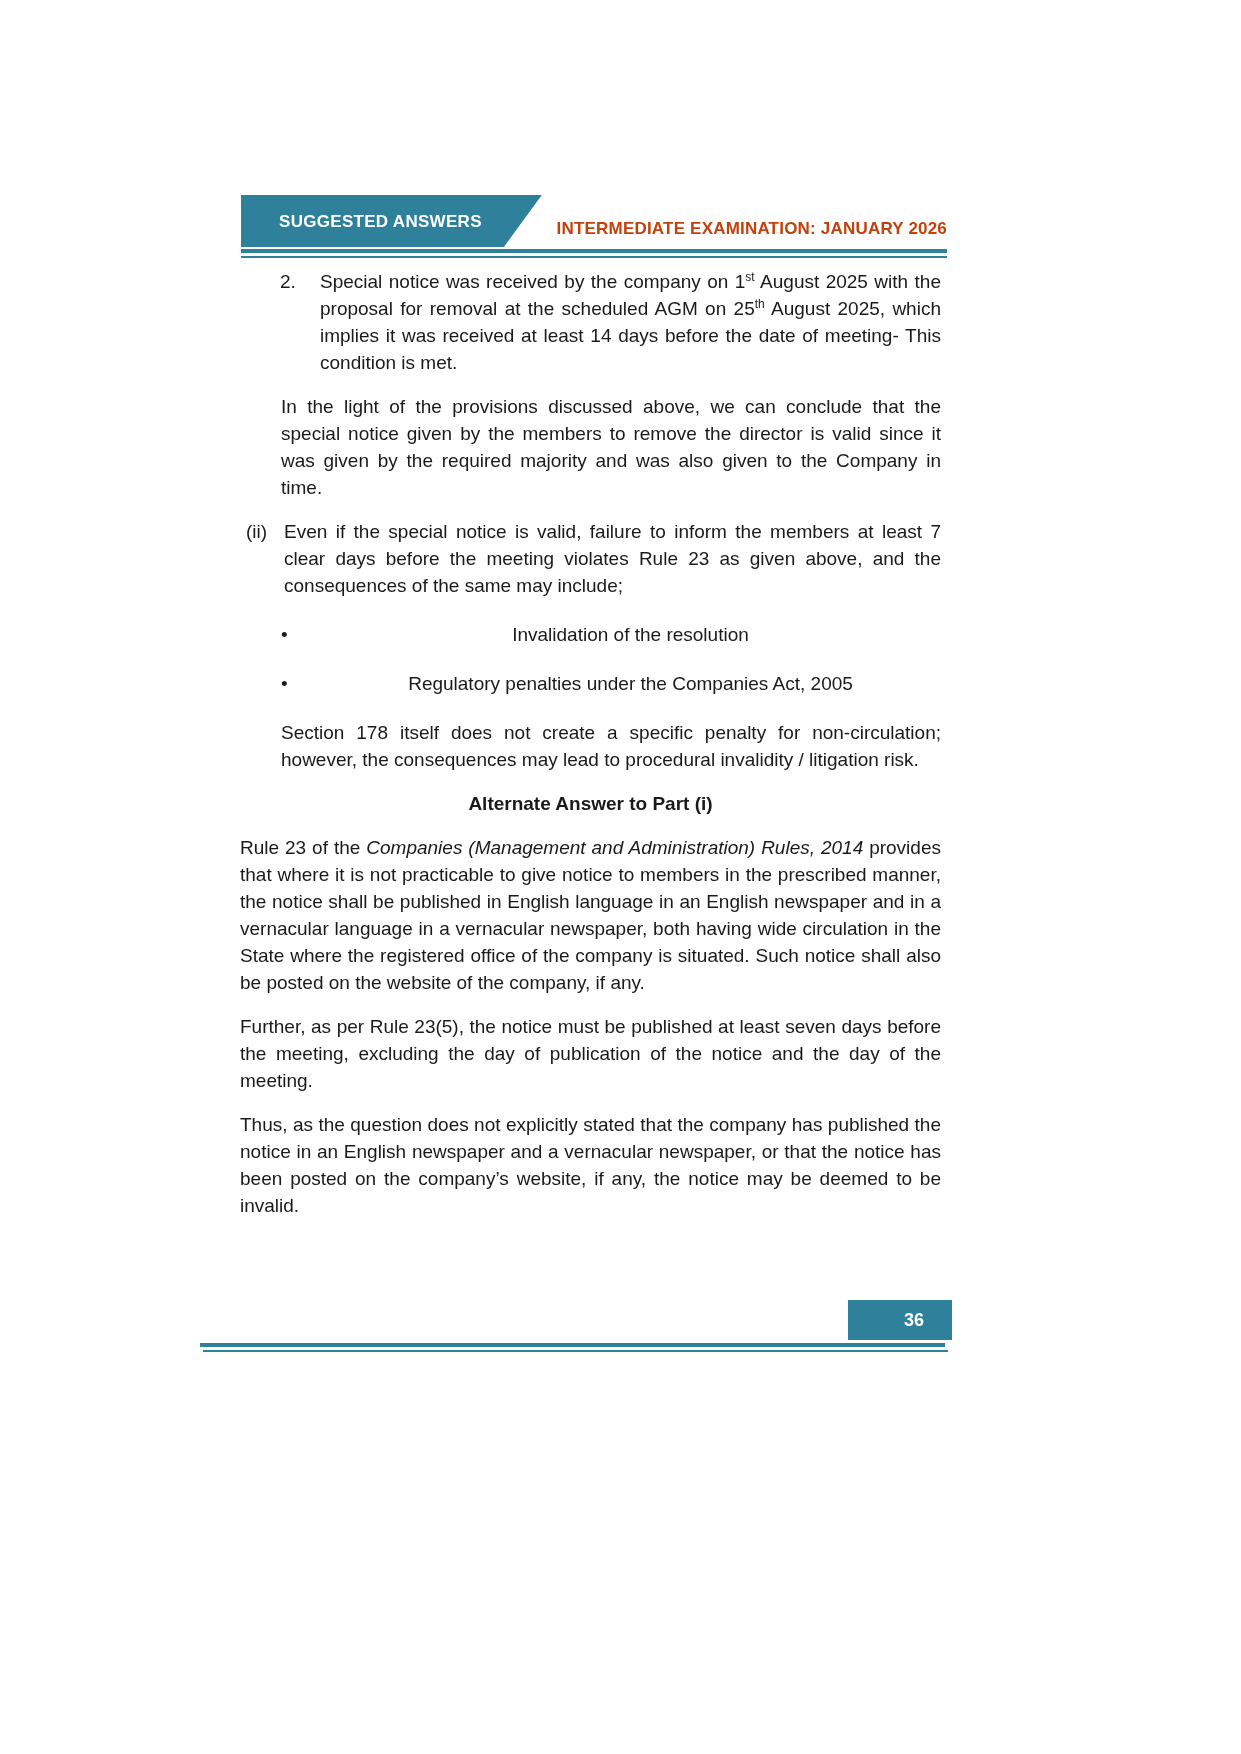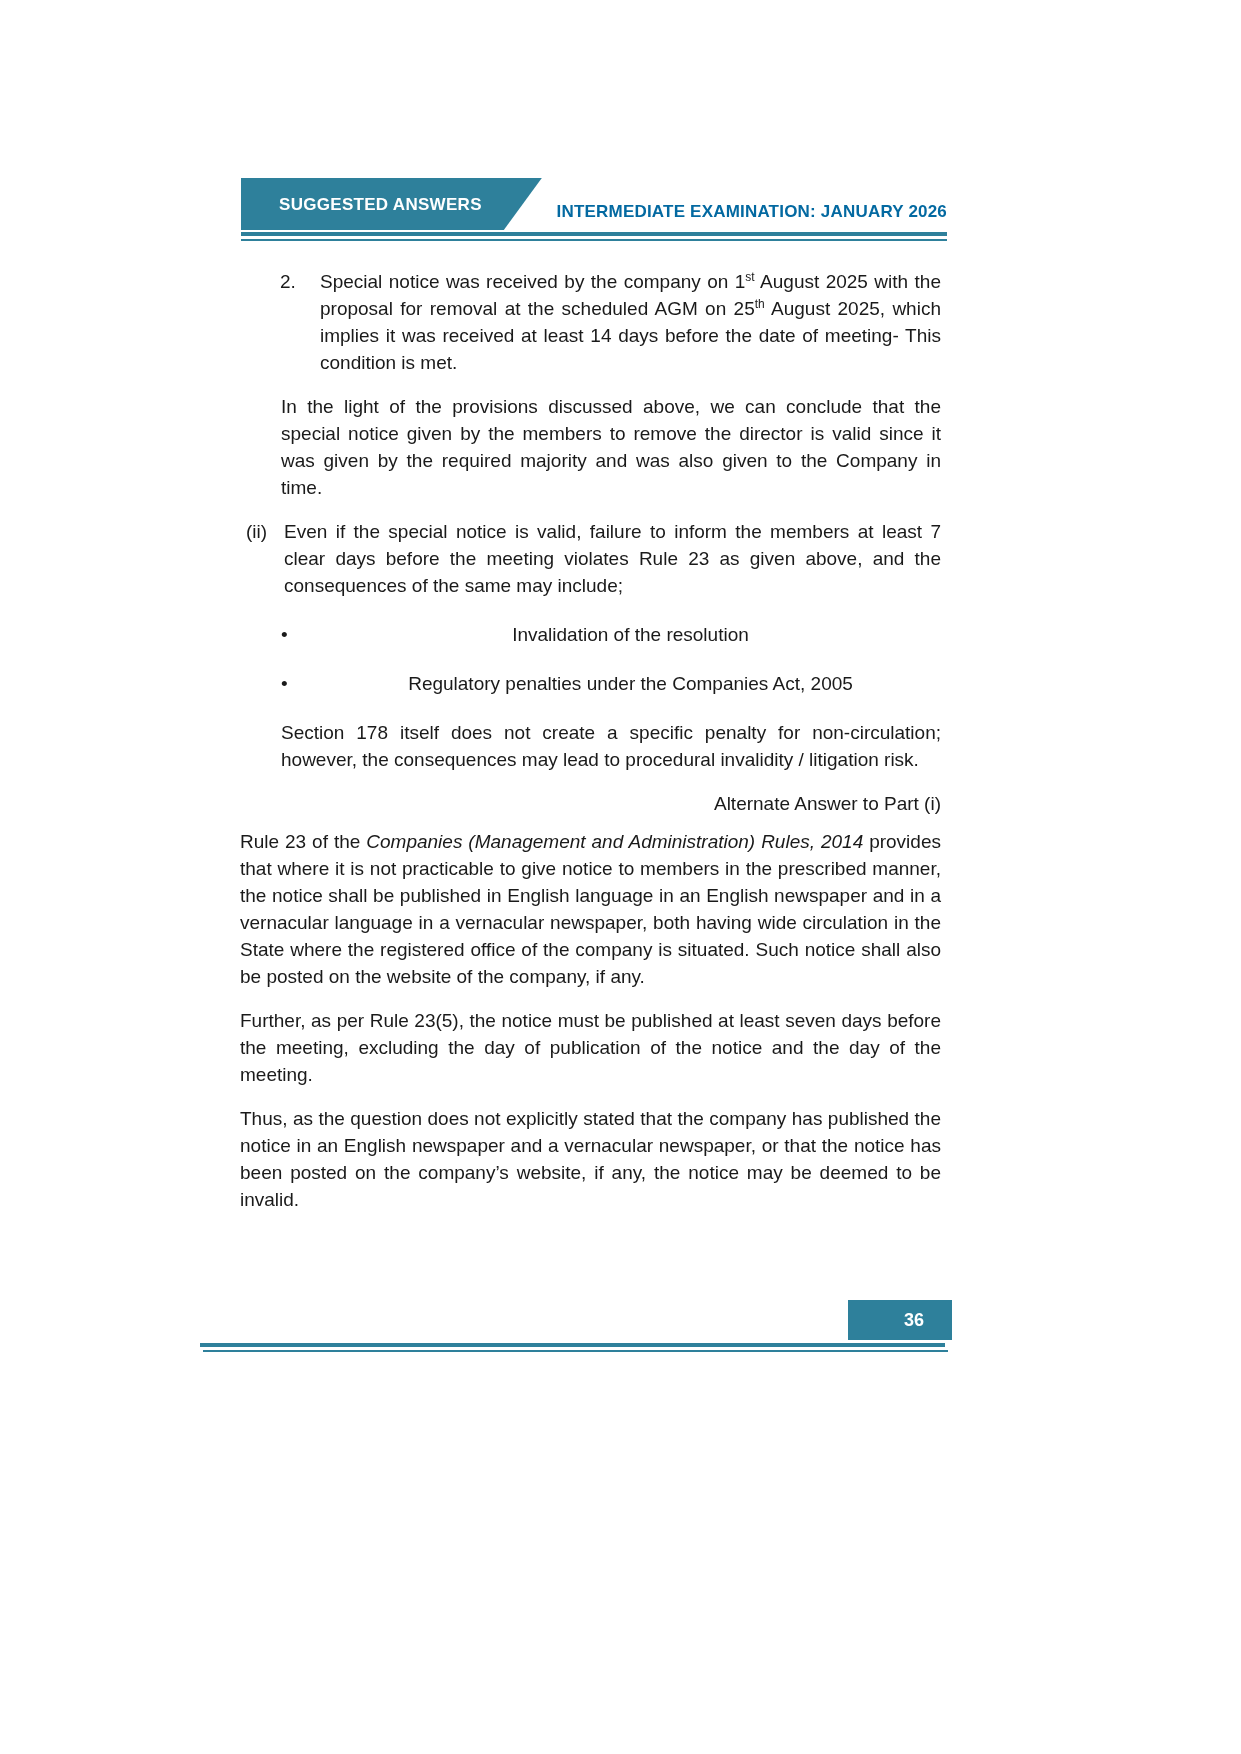--- a/index.html
+++ b/index.html
@@ -12,42 +12,42 @@
     position: relative;
     width: 1241px;
     height: 1754px;
     background: #ffffff;
     overflow: hidden;
   }
 
   
   .header {
     position: absolute;
-    top: 178px;
+    top: 195px;
     left: 205px;
     width: 742px;
     padding-left: 36px;
   }
   .header-row {
     display: flex;
     align-items: flex-end;
     justify-content: space-between;
   }
   .banner {
     background: #2e809b;
     color: #ffffff;
     font-weight: bold;
     font-size: 17px;
     letter-spacing: 0.3px;
     padding: 17px 60px 15px 38px;
     clip-path: polygon(0 0, 100% 0, calc(100% - 38px) 100%, 0 100%);
     min-width: 300px;
   }
   .header-title {
-    color: #0369a1;
+    color: #c2410c;
     font-weight: bold;
     font-size: 17px;
     letter-spacing: 0.2px;
     padding-bottom: 8px;
     white-space: nowrap;
   }
   .header-rule-1 {
     margin-top: 2px;
     height: 4px;
     background: #2e809b;
@@ -89,23 +89,23 @@
   .roman-item .item-body { flex: 1; text-align: justify; }
   .bullet-row {
     display: flex;
     margin-left: 41px;
     margin-top: 22px;
     margin-bottom: 22px;
   }
   .bullet-row .marker { flex: 0 0 39px; }
   .bullet-row .item-body { flex: 1; text-align: center; }
   .heading-bold {
-    font-weight: normal;
-    margin-bottom: 11px;
-    text-align: right;
+    font-weight: bold;
+    margin-bottom: 17px;
+    text-align: center;
   }
   sup {
     font-size: 12px;
     line-height: 0;
     vertical-align: super;
   }
   .italic { font-style: italic; }
 
   
   .footer-pagebox {

